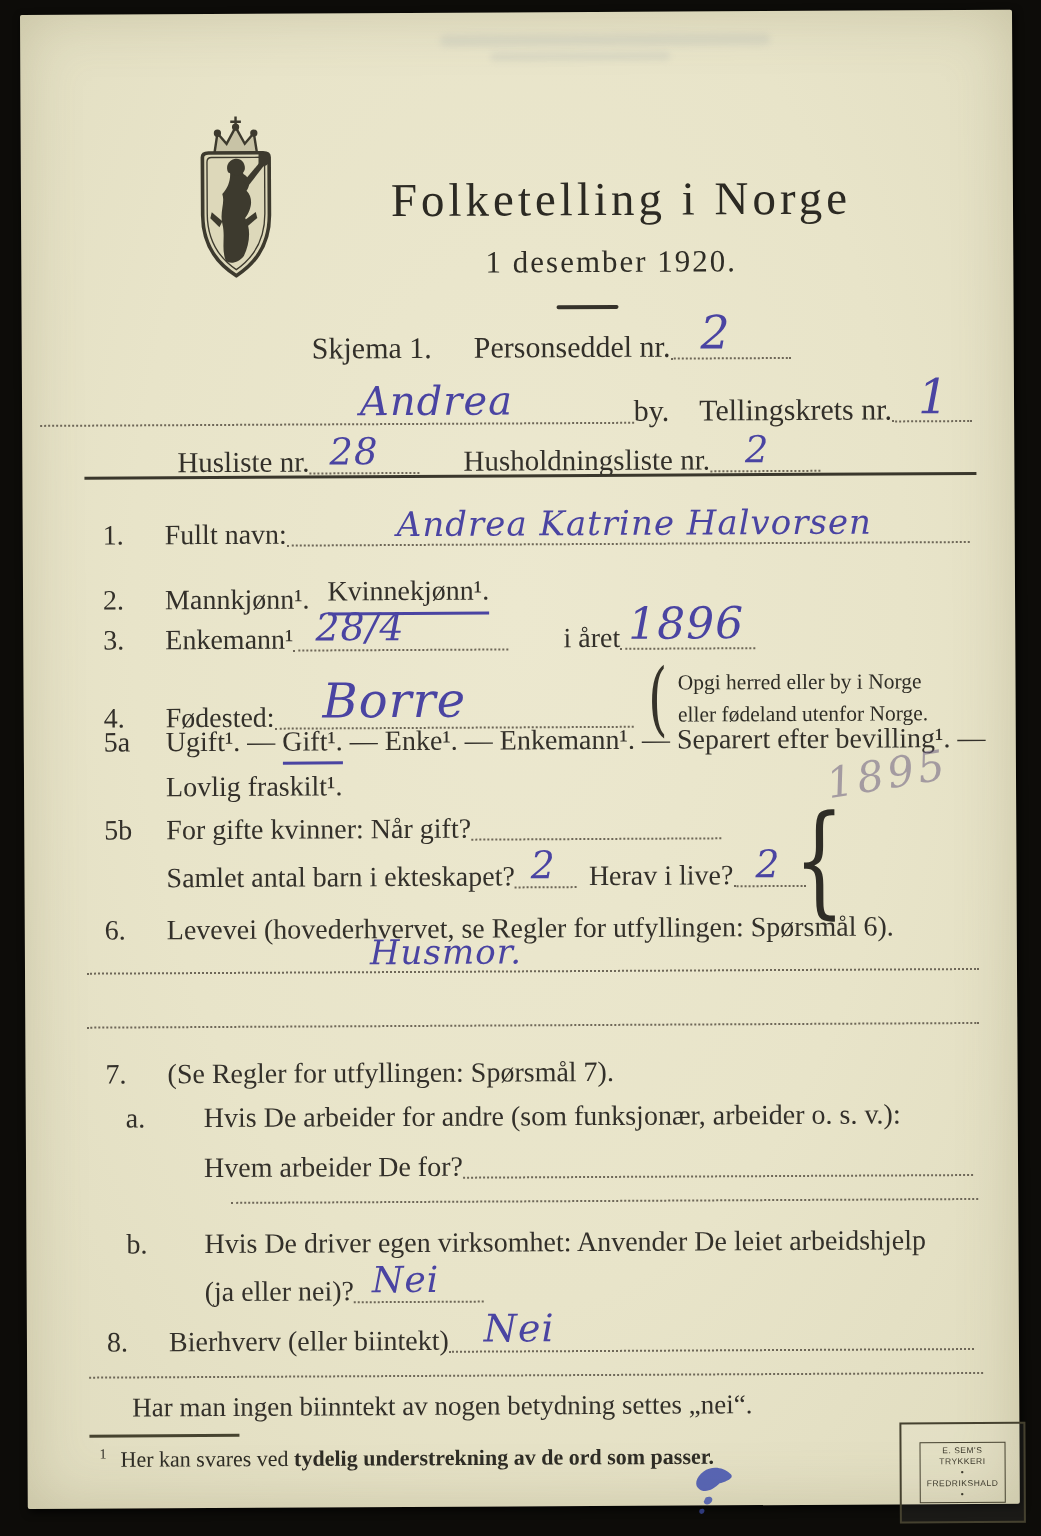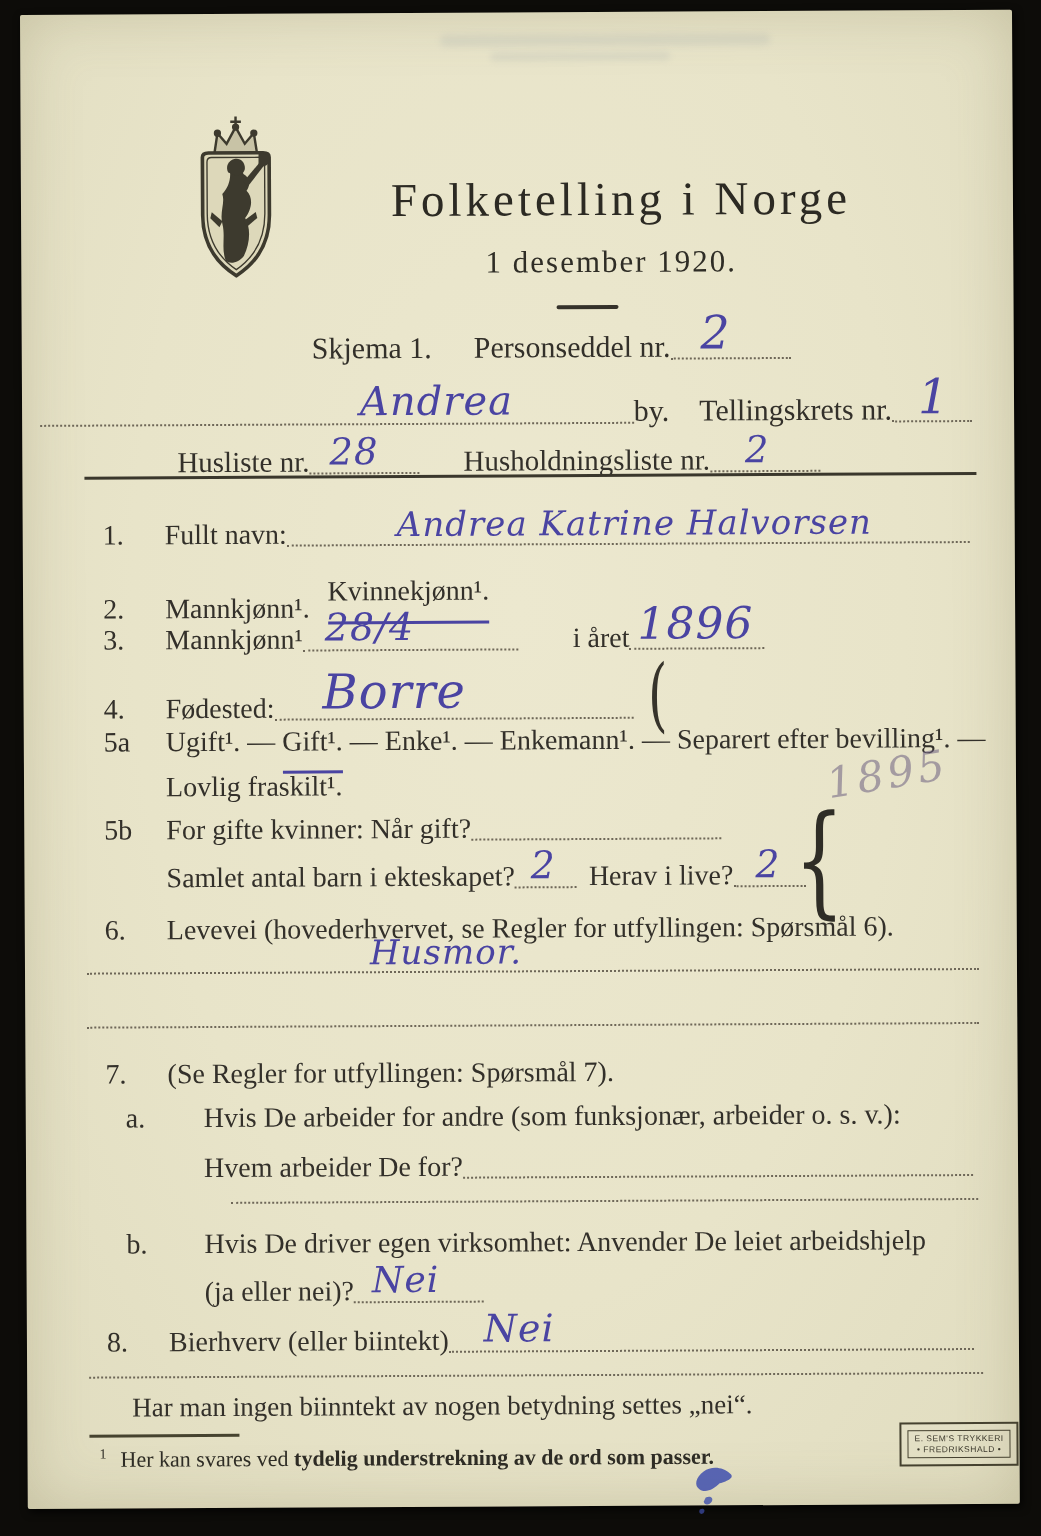--- a/index.html
+++ b/index.html
@@ -29,41 +29,41 @@
   
   .row{position:absolute;display:flex;align-items:flex-end;font-size:28px;color:#33302a;white-space:nowrap;}
   .dotseg{border-bottom:2px dotted #6e6758;margin-bottom:4px;position:relative;display:block;}
   .grow{flex:1 1 auto;}
   .qno{flex:0 0 62px;font-size:28px;}
   .subno{flex:0 0 78px;font-size:28px;}
   .hw{
     position:absolute;font-family:"DejaVu Serif",serif;font-style:italic;
     color:#4a44a2;letter-spacing:1px;line-height:1;white-space:nowrap;
   }
-  .ink-underline{border-bottom:3px solid #4a44a2;padding-bottom:14px;}
+  .ink-underline{border-bottom:3px solid #4a44a2;padding-bottom:5px;}
   .pencil{
     position:absolute;font-family:"DejaVu Serif",serif;font-style:italic;
     color:rgba(108,94,128,0.55);transform:rotate(-9deg);letter-spacing:4px;
   }
   .ansline{position:absolute;border-bottom:2px dotted #6e6758;}
   .rule{position:absolute;background:#3a372c;}
 
   
   .note-block{flex:0 0 330px;display:flex;align-items:center;margin-bottom:0;}
   .brace-small{font-size:62px;transform:scaleY(1.3) scaleX(0.8);color:#36332a;
     font-family:"DejaVu Serif",serif;line-height:0.9;margin-right:8px;font-weight:400;}
   .note-lines{font-size:21.5px;line-height:1.5;color:#2f2d26;white-space:nowrap;}
   .brace-big{position:absolute;font-size:122px;color:#2f2d26;font-family:"DejaVu Serif",serif;
     transform:scaleX(0.65);line-height:1;font-weight:400;}
   .marriage-note{position:absolute;text-align:center;font-size:22.5px;line-height:1.45;color:#2c2a24;}
 
   
   .footnote{position:absolute;font-size:22px;color:#2e2c25;}
   .footnote sup{font-size:14px;margin-right:14px;}
-  .stamp{position:absolute;left:872px;top:1412px;border:2px solid #45412f;padding:6px;background:rgba(255,255,255,0.06);}
+  .stamp{position:absolute;left:872px;top:1412px;border:2px solid #45412f;padding:18px;background:rgba(255,255,255,0.06);}
   .stamp-inner{border:1px solid #45412f;padding:2px 6px;font-size:8.5px;line-height:1.3;
     text-align:center;letter-spacing:0.5px;color:#3c392c;font-family:"Liberation Sans",sans-serif;}
   b{font-weight:bold;}
 </style>
 </head>
 <body>
 
 <div class="paper">
   <div class="content">
 
@@ -143,39 +143,43 @@
 
     <div class="row" style="left:80px;top:562px;right:45px;">
       <span class="qno">2.</span>
       <span>Mannkjønn¹.</span>
       <span style="flex:0 0 18px;"></span>
       <span class="ink-underline">Kvinnekjønn¹.</span>
     </div>
 
     <div class="row" style="left:80px;top:610px;right:45px;">
       <span class="qno">3.</span>
-      <span>Mannkjønn¹</span>
+      <span>Enkemann¹</span>
       <span class="dotseg" style="width:215px;">
         <span class="hw" style="left:22px;bottom:3px;font-size:38px;">28/4</span>
       </span>
       <span style="flex:0 0 55px;"></span>
       <span>i året</span>
       <span class="dotseg" style="width:135px;">
         <span class="hw" style="left:8px;bottom:2px;font-size:44px;">1896</span>
       </span>
     </div>
 
     <div class="row" style="left:80px;top:655px;right:40px;">
       <span class="qno">4.</span>
       <span>Fødested:</span>
       <span class="dotseg grow" style="margin-right:12px;">
         <span class="hw" style="left:48px;bottom:3px;font-size:48px;">Borre</span>
       </span>
       <span class="note-block">
         <span class="brace-small">(</span>
+        <span class="note-lines">
+          <span>Opgi herred eller by i Norge</span><br>
+          <span>eller fødeland utenfor Norge.</span>
+        </span>
       </span>
     </div>
 
     <div class="row" style="left:80px;top:712px;right:40px;">
       <span class="qno">5a</span>
       <span>
         <span>Ugift¹. — </span><span class="ink-underline">Gift¹.</span><span> — Enke¹. — Enkemann¹. — Separert efter bevilling¹. —</span>
       </span>
     </div>
     <div class="row" style="left:142px;top:757px;right:40px;">

